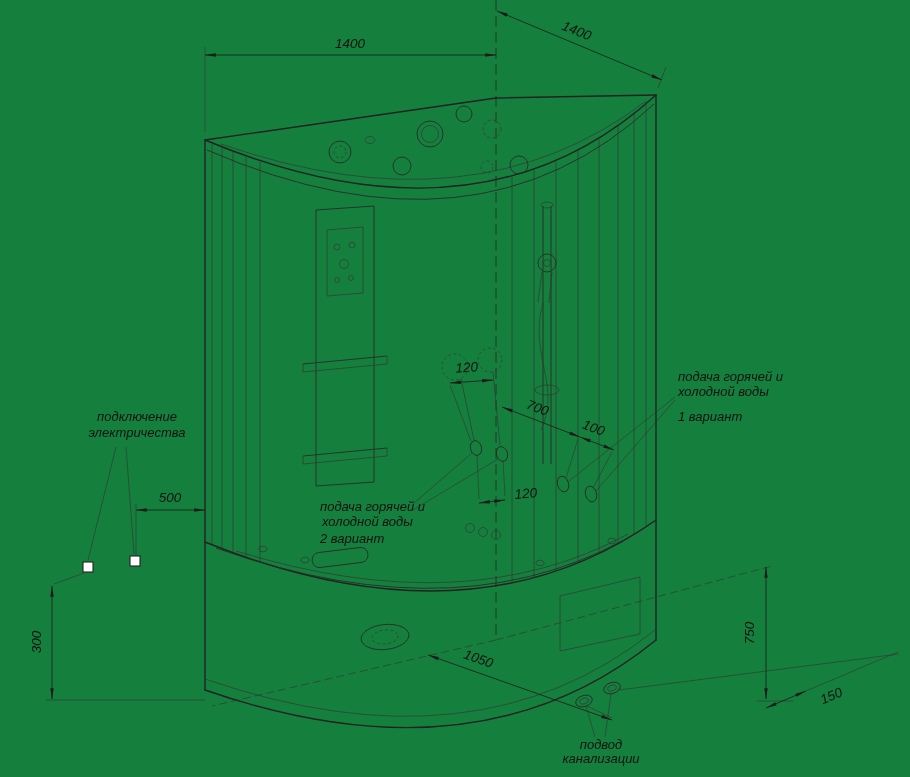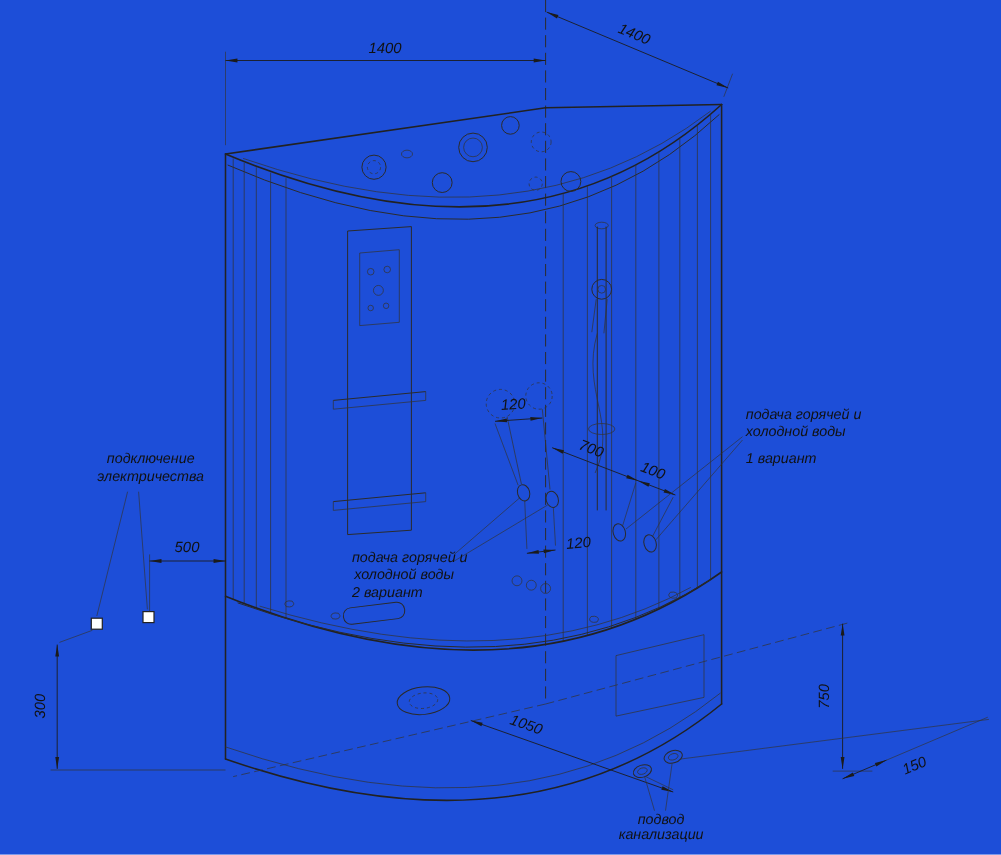--- a/index.html
+++ b/index.html
@@ -1,16 +1,16 @@
 <!DOCTYPE html>
 <html><head>
 <meta charset="utf-8">
 <style>
   html,body{margin:0;padding:0;background:#ffffff;}
-  .stage{position:relative;width:910px;height:777px;background:#1d4ed8;overflow:hidden;}
+  .stage{position:relative;width:910px;height:777px;background:#15803d;overflow:hidden;}
   svg{display:block;}
   
   .ln-main{stroke:#222222;stroke-width:1.4;fill:none;stroke-linecap:round;}
   .ln{stroke:#2a2a2a;stroke-width:0.9;fill:none;}
   .ln-thin{stroke:#333333;stroke-width:0.65;fill:none;}
   .ext{stroke:#333333;stroke-width:0.6;fill:none;}
   .dash{stroke-dasharray:11 5;}
   .hid{stroke-dasharray:8 4;}
   .dot{stroke-dasharray:2.8 2.6;}
   .dim{stroke:#1b1b1b;stroke-width:0.8;fill:none;marker-start:url(#arw);marker-end:url(#arw);}

